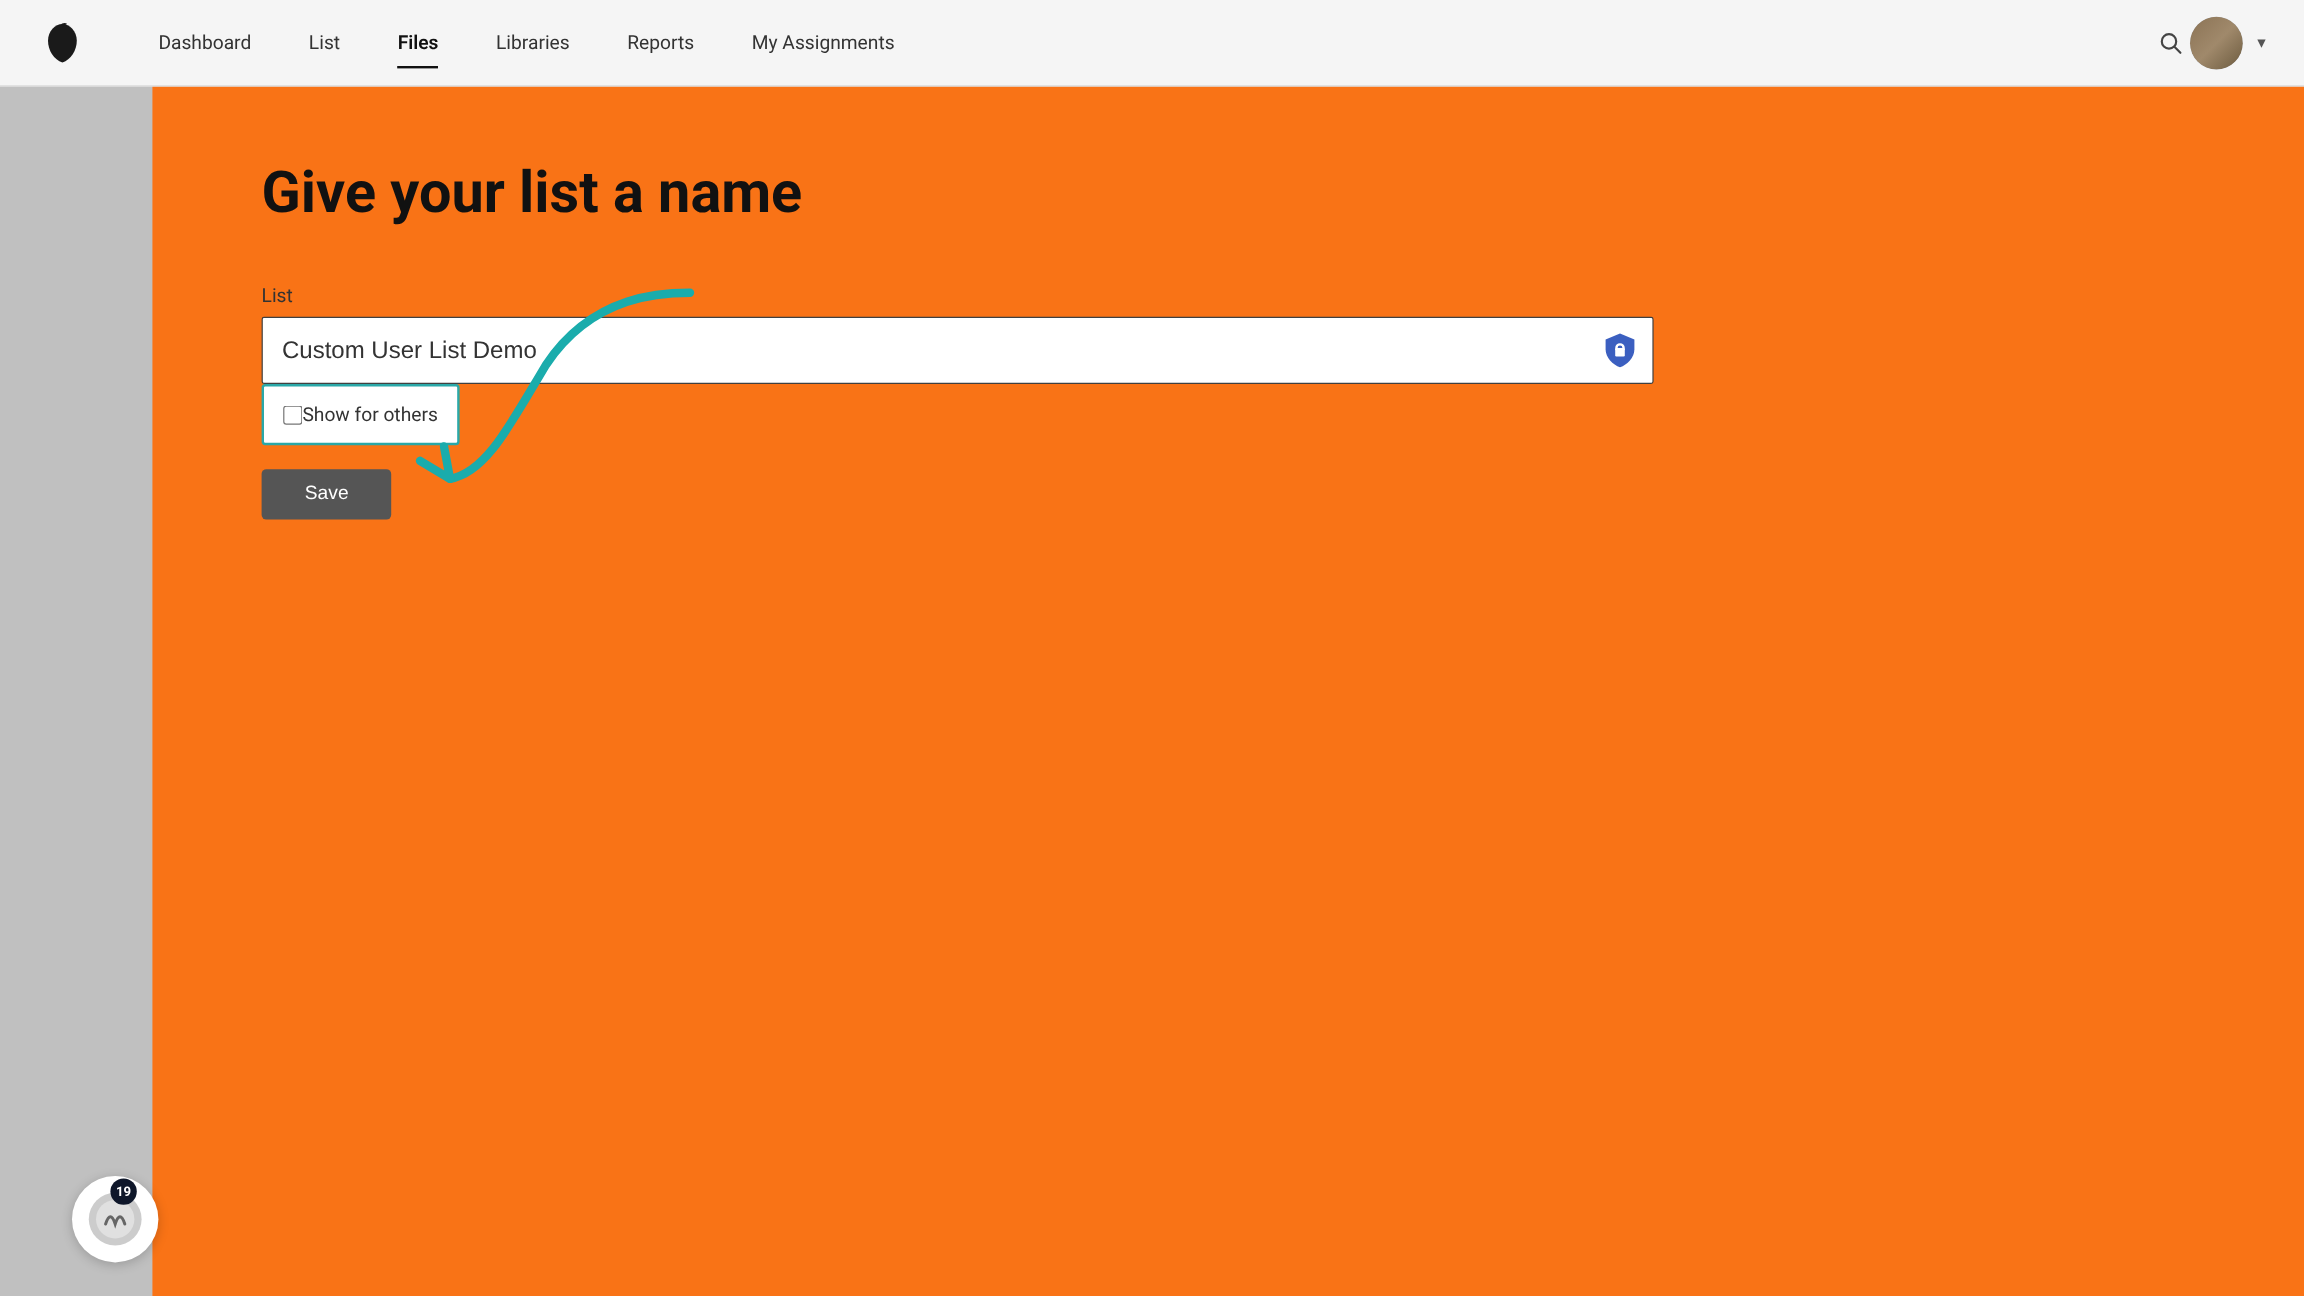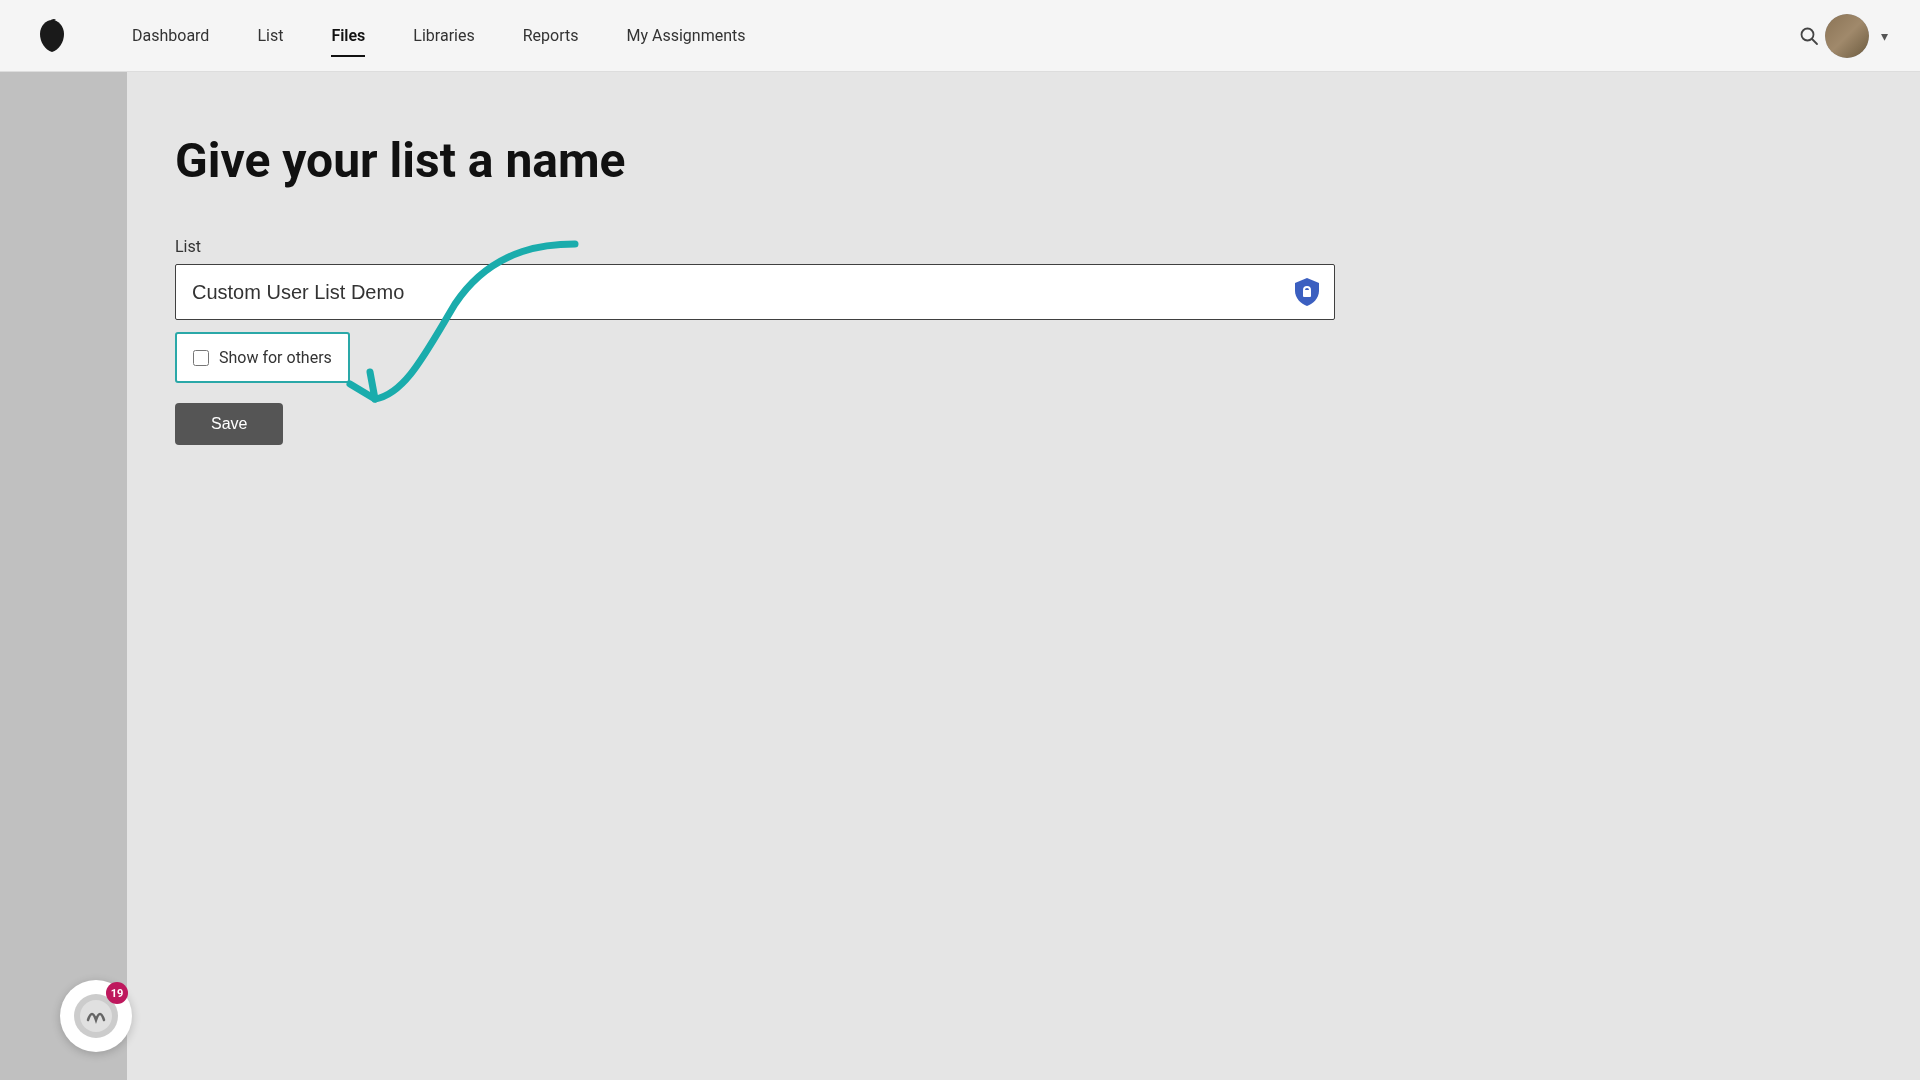--- a/index.html
+++ b/index.html
@@ -121,22 +121,22 @@
       background: #c8c8c8;
     }
 
     
     .content-panel {
       position: absolute;
       top: 0;
       left: 127px;
       right: 0;
       bottom: 0;
-      background: #e5e5e5;
-      padding: 60px 48px;
+      background: #f97316;
+      padding: 60px 91px;
     }
 
     .page-title {
       font-size: 48px;
       font-weight: 700;
       color: #111;
       margin-bottom: 48px;
     }
 
     .form-group {
@@ -178,27 +178,26 @@
       height: 32px;
       display: flex;
       align-items: center;
       justify-content: center;
     }
 
     
     .checkbox-row {
       display: flex;
       align-items: center;
-      gap: 10px;
       padding: 14px 16px;
       background: #fff;
       border: 2px solid #2aa8a8;
       border-radius: 3px;
       width: fit-content;
-      margin-top: 12px;
+      margin-top: 0;
       position: relative;
       z-index: 2;
     }
 
     .checkbox-row input[type="checkbox"] {
       width: 16px;
       height: 16px;
       cursor: pointer;
       accent-color: #333;
     }
@@ -235,25 +234,25 @@
       display: flex;
       align-items: center;
       justify-content: center;
       cursor: pointer;
       z-index: 100;
     }
 
     .widget-badge {
       position: absolute;
       top: 2px;
-      right: 4px;
+      right: 18px;
       width: 22px;
       height: 22px;
       border-radius: 50%;
-      background: #be185d;
+      background: #0f172a;
       color: #fff;
       font-size: 11px;
       font-weight: 700;
       display: flex;
       align-items: center;
       justify-content: center;
     }
 
     .widget-logo {
       width: 44px;

